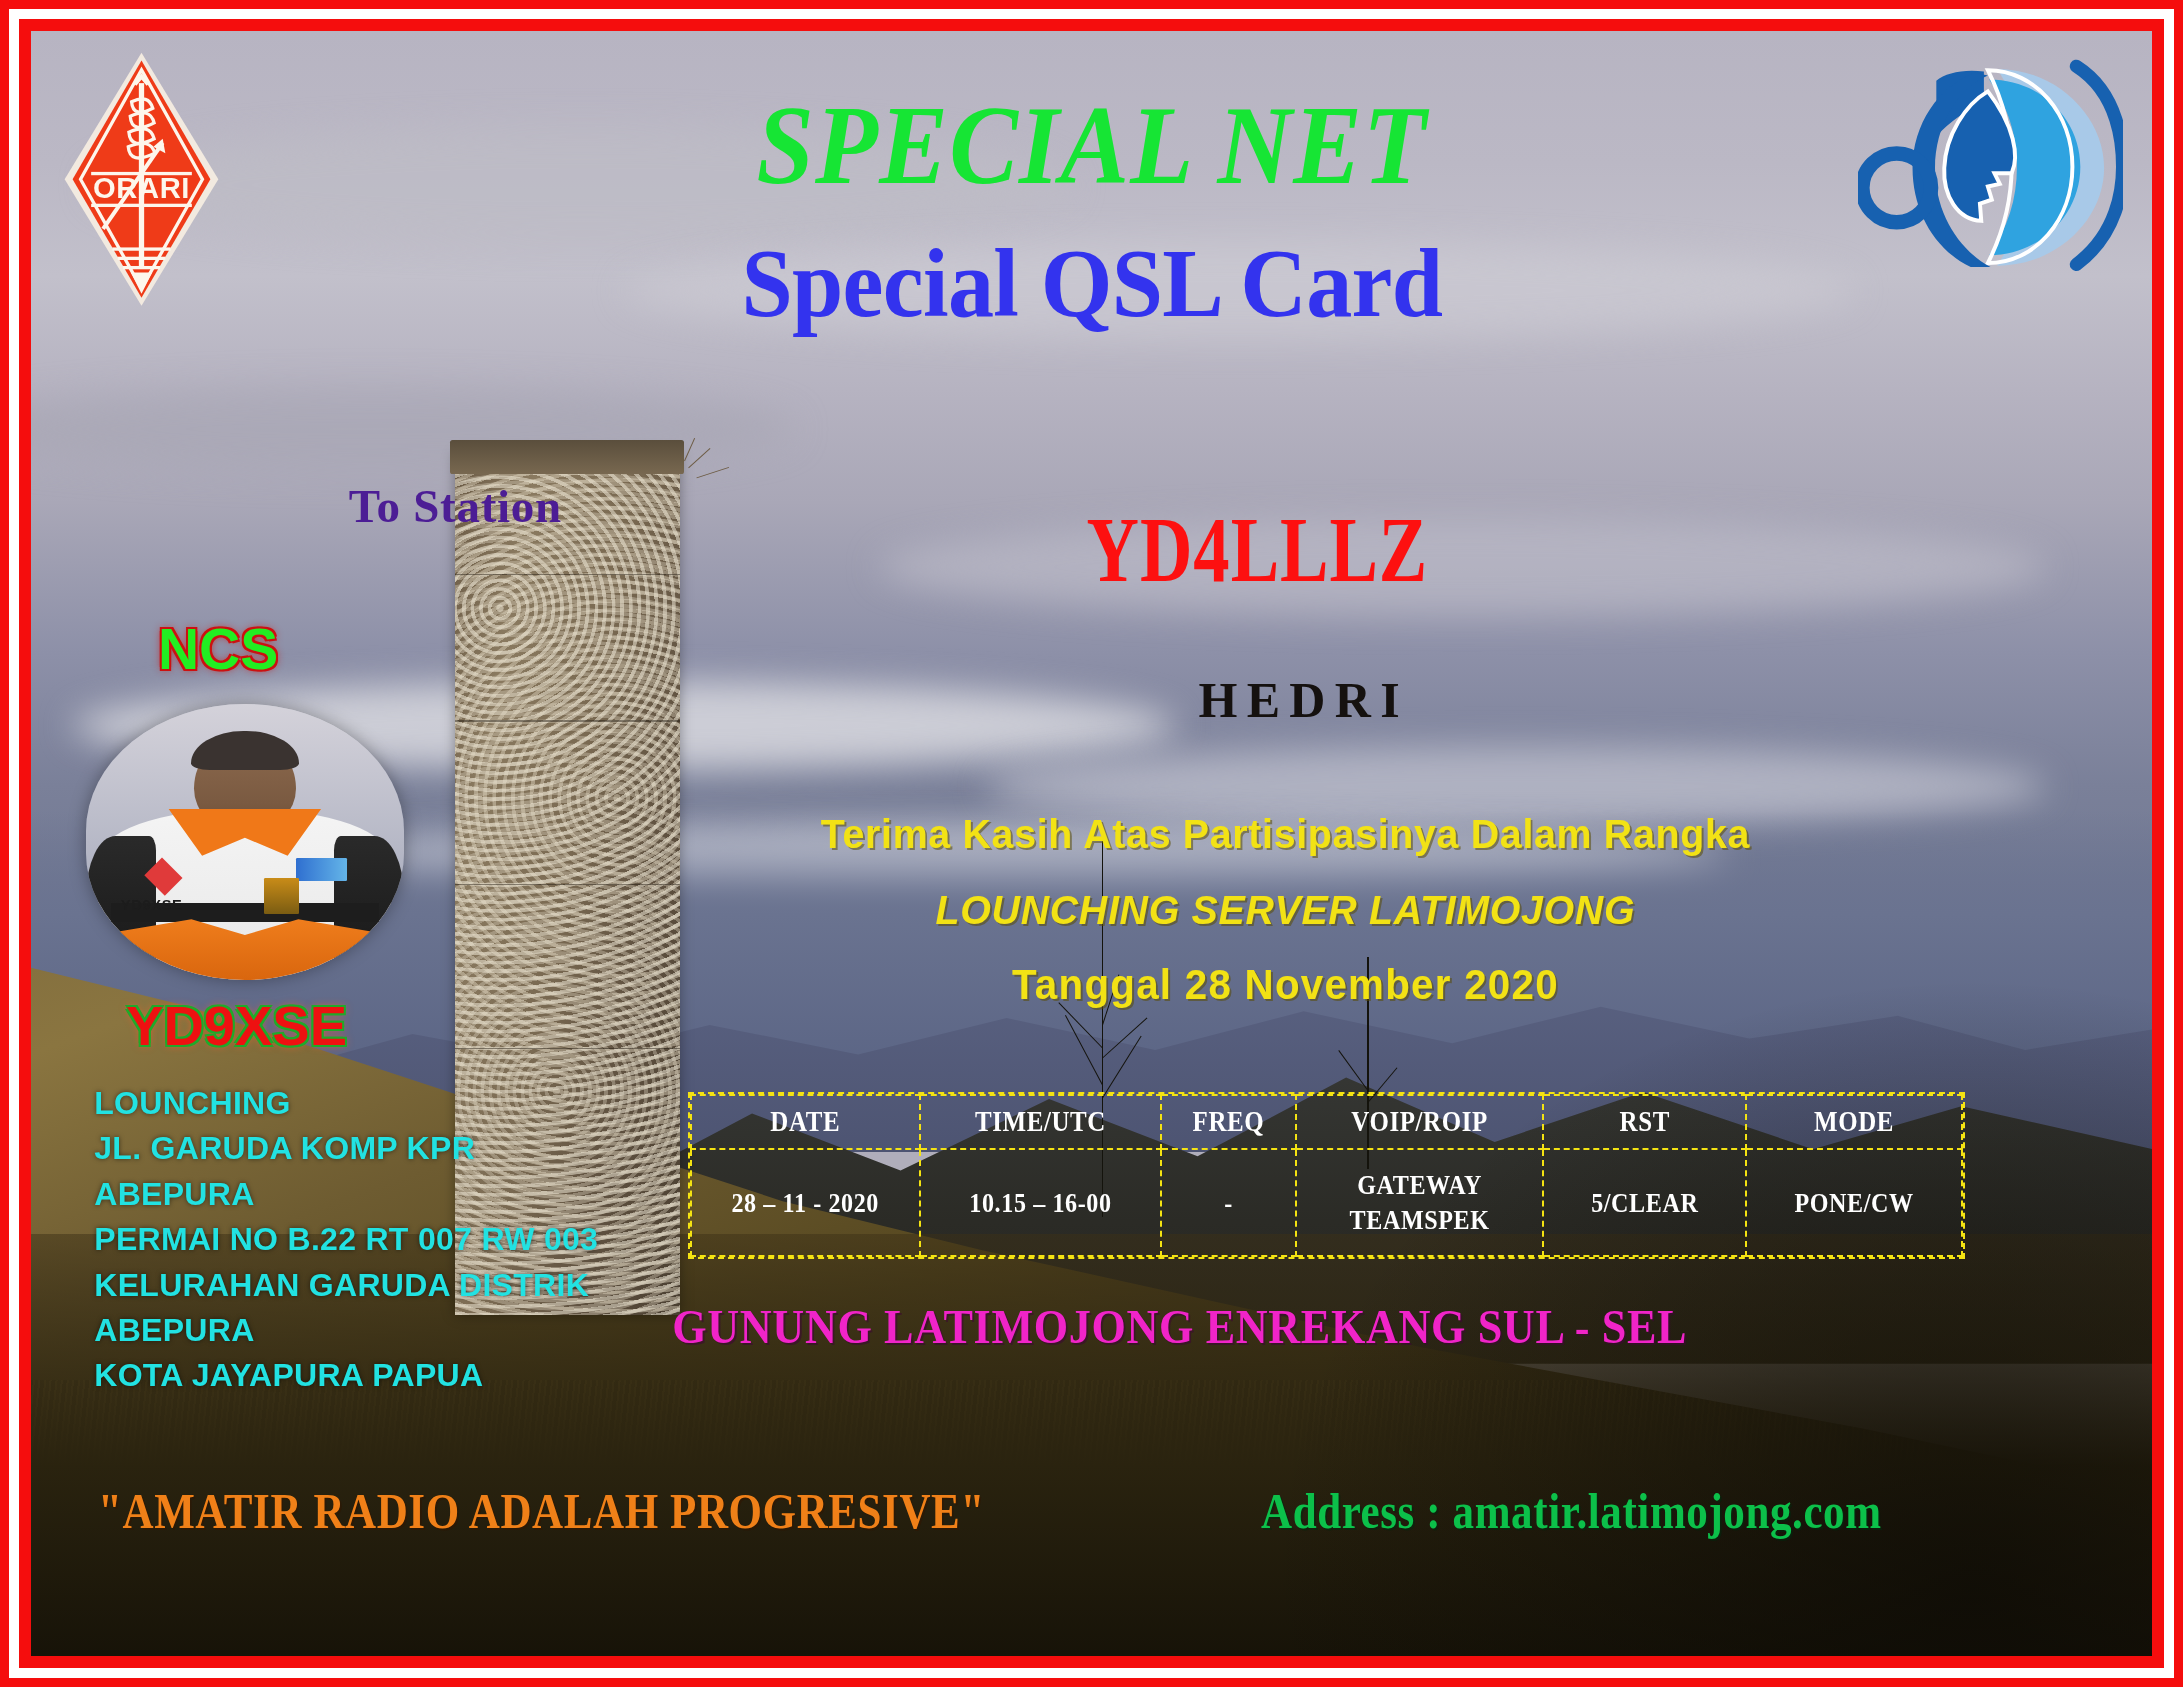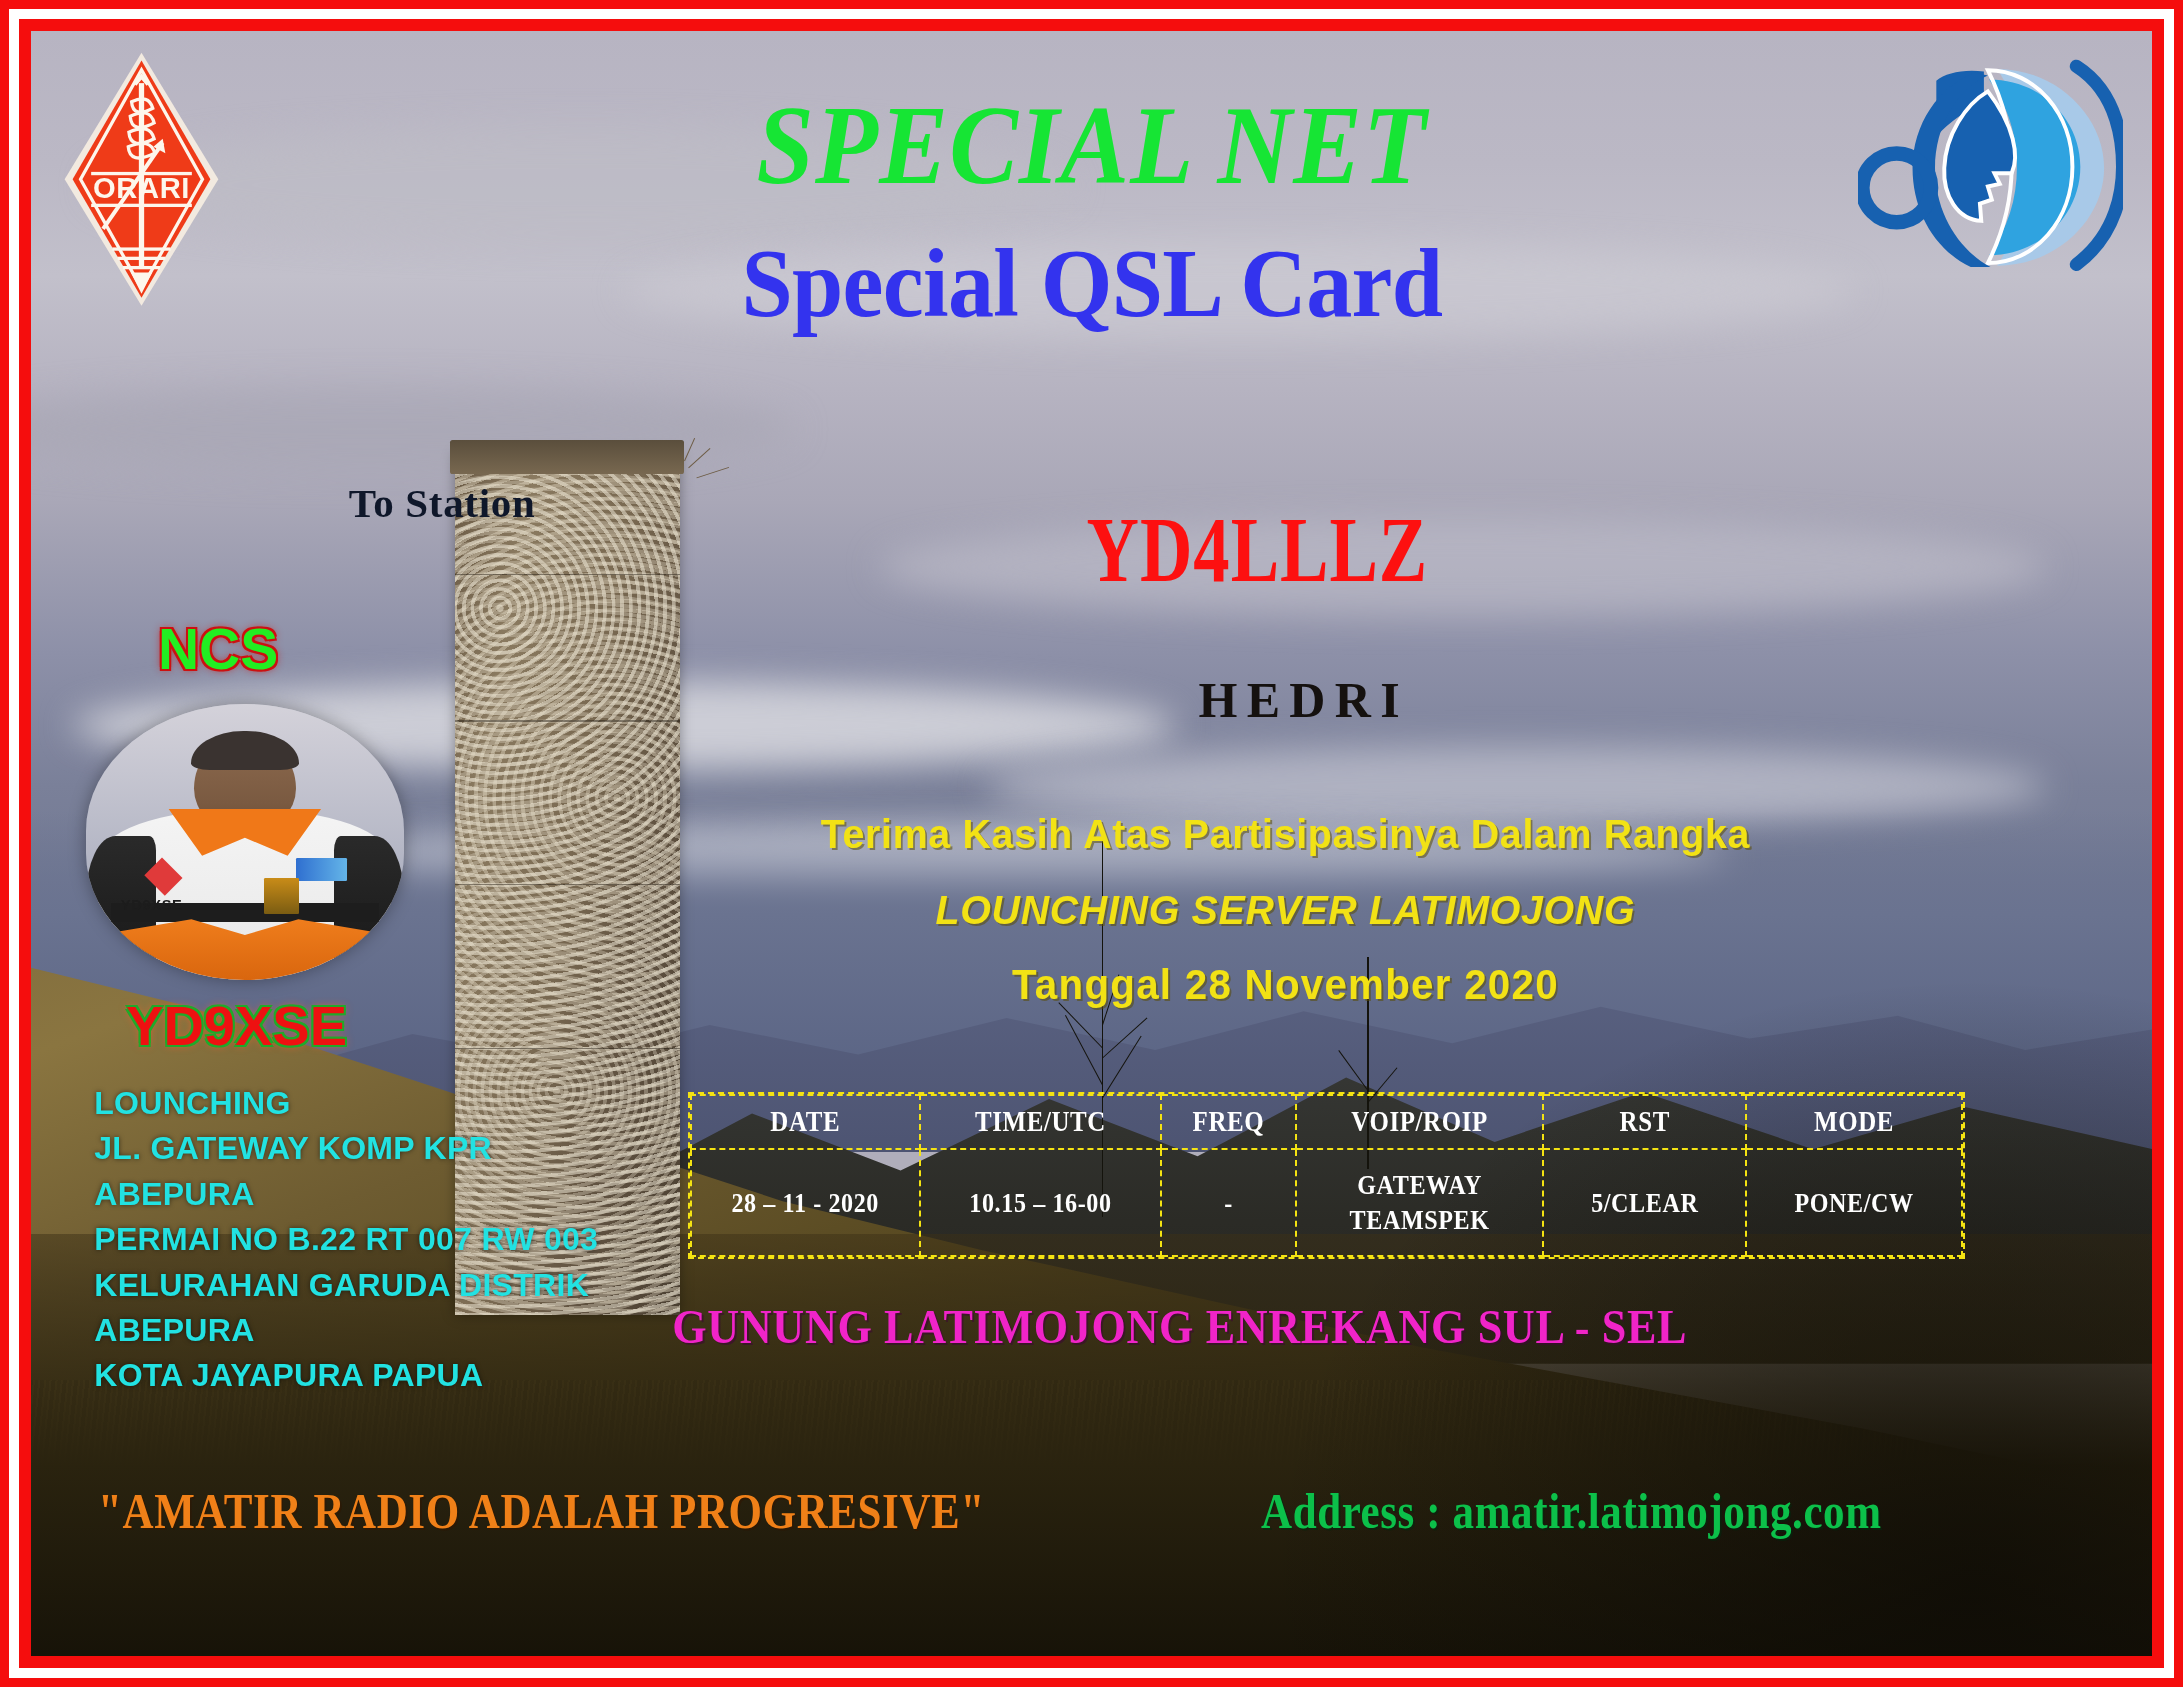--- a/index.html
+++ b/index.html
@@ -85,22 +85,22 @@
 
   .title-net{position:absolute;left:0;right:0;top:3.6%;text-align:center;
       font-family:"Liberation Serif",serif;font-weight:bold;font-style:italic;
       font-size:112px;line-height:1;color:#16e534;letter-spacing:1.3px;
       transform:scaleX(.92);}
   .title-qsl{position:absolute;left:0;right:0;top:12.5%;text-align:center;
       font-family:"Liberation Serif",serif;font-weight:bold;
       font-size:98px;line-height:1;color:#3333ee;letter-spacing:-0.7px;
       transform:scaleX(.94);}
   .to-station{position:absolute;left:15.0%;top:27.6%;
-      font-family:"Liberation Serif",serif;font-weight:bold;font-size:41px;
-      color:#0f172a;letter-spacing:0.7px;}
+      font-family:"Liberation Serif",serif;font-weight:bold;font-size:47px;
+      color:#4c1d95;letter-spacing:0.7px;}
 
   .ncs{position:absolute;left:6.0%;top:36.0%;
       font-family:"Liberation Sans",sans-serif;font-weight:bold;font-size:57px;
       color:#22ee22;
       text-shadow:-2px -2px 0 #cc1111,2px -2px 0 #cc1111,-2px 2px 0 #cc1111,
                   2px 2px 0 #cc1111,0 0 8px rgba(200,20,20,.9);}
   .ncs-photo{position:absolute;left:2.6%;top:41.4%;width:15.0%;height:17.0%;
       border-radius:50% / 46%;overflow:hidden;
       box-shadow:0 0 17px rgba(0,0,0,.35);}
   .np-bg{position:absolute;inset:0;background:linear-gradient(180deg,#d4d2da,#9aa0b4);}
@@ -318,21 +318,21 @@
         <div class="np-patch2"></div>
         <div class="np-belt"></div>
         <div class="np-sash"></div>
         <div class="np-badge"></div>
         <div class="np-call">YD9XSE</div>
       </div>
       <div class="ncs-call">YD9XSE</div>
 
       <div class="addr">
         <div>LOUNCHING</div>
-        <div>JL. GATEWAY KOMP KPR</div>
+        <div>JL. GARUDA KOMP KPR</div>
         <div>ABEPURA</div>
         <div>PERMAI NO B.22 RT 007 RW 003</div>
         <div>KELURAHAN GARUDA DISTRIK</div>
         <div>ABEPURA</div>
         <div>KOTA JAYAPURA PAPUA</div>
       </div>
 
       <div class="logtable">
         <table class="qsl">
           <tbody>

